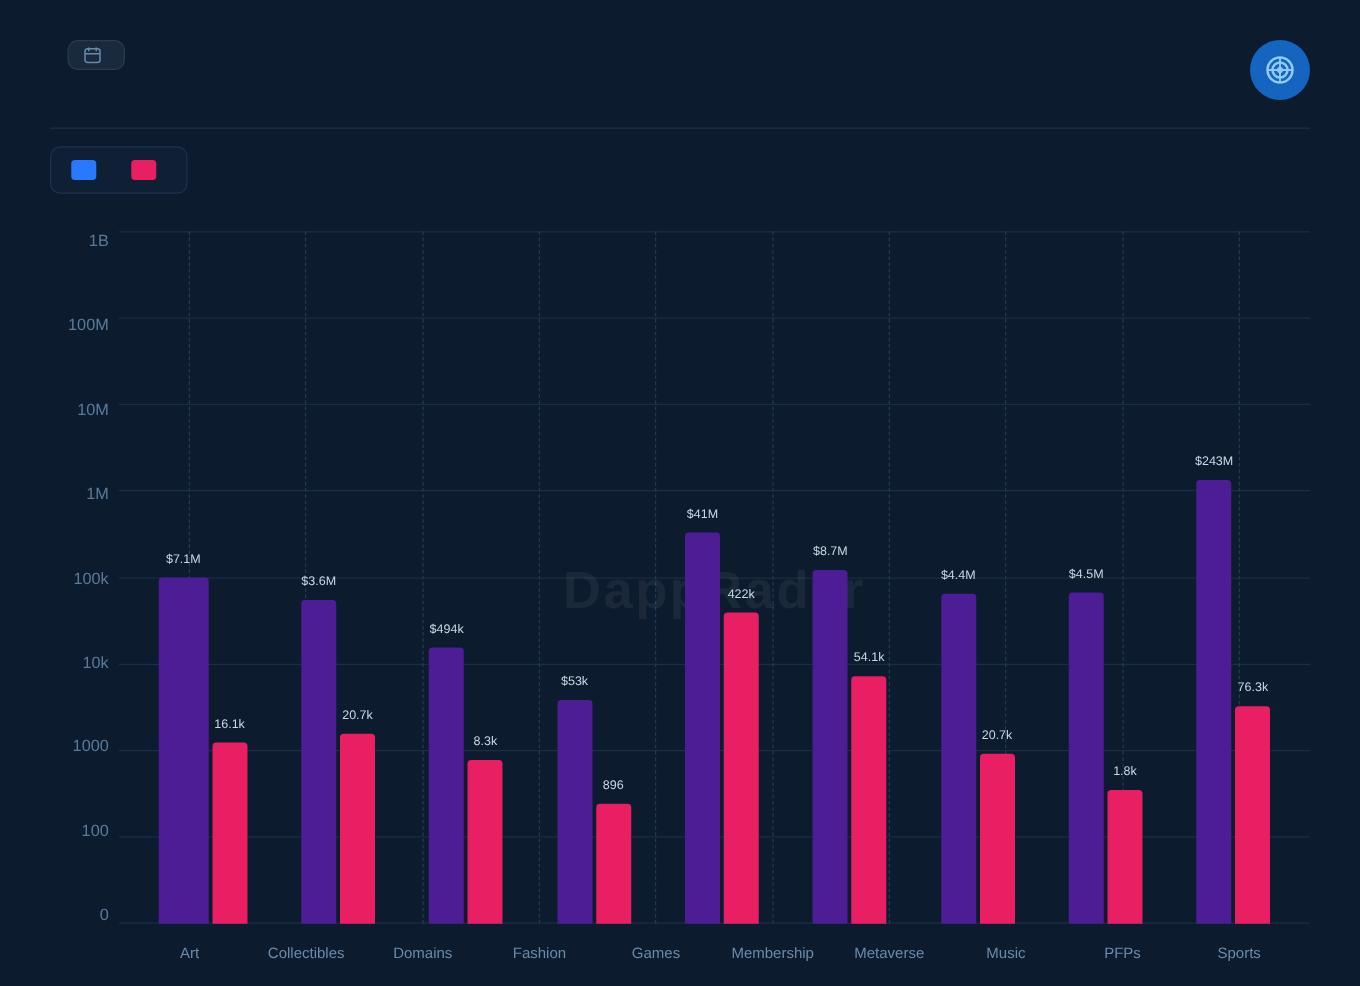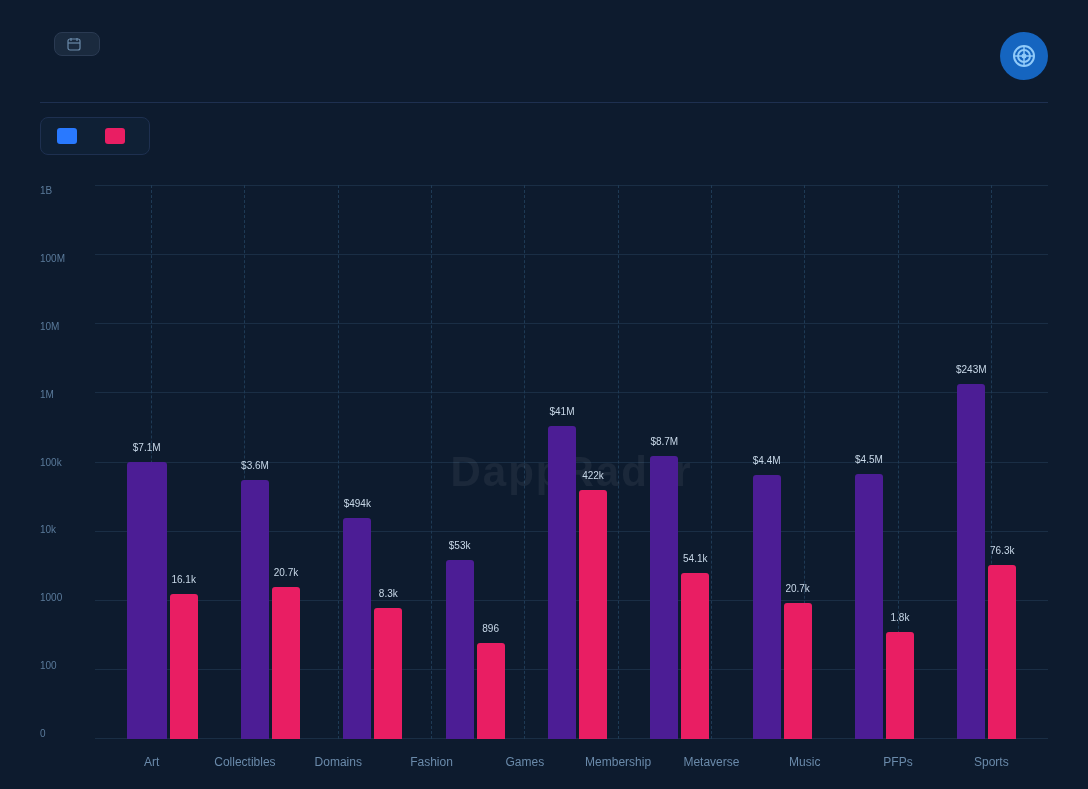--- a/index.html
+++ b/index.html
@@ -99,22 +99,23 @@
     }
     .y-axis {
       display: flex;
       flex-direction: column-reverse;
       justify-content: space-between;
       width: 55px;
       padding-bottom: 30px;
       padding-top: 10px;
     }
     .y-label {
-      font-size: 10px;
+      font-size: 13px;
       color: #5a7a9a;
+      text-align: right;
       padding-right: 8px;
     }
     .chart-plot {
       flex: 1;
       display: flex;
       flex-direction: column;
       position: relative;
     }
     .grid-lines {
       position: absolute;
@@ -346,21 +347,21 @@
                 <div class="bar bar-red" style="width: 28px; height: 249px;">
                   <span class="bar-label">422k</span>
                 </div>
               </div>
             </div>
             <div class="bar-group">
               <div class="bars-row">
                 <div class="bar bar-blue" style="width: 28px; height: 283px;">
                   <span class="bar-label">$8.7M</span>
                 </div>
-                <div class="bar bar-red" style="width: 28px; height: 166px;">
+                <div class="bar bar-red" style="width: 28px; height: 198px;">
                   <span class="bar-label">54.1k</span>
                 </div>
               </div>
             </div>
             <div class="bar-group">
               <div class="bars-row">
                 <div class="bar bar-blue" style="width: 28px; height: 264px;">
                   <span class="bar-label">$4.4M</span>
                 </div>
                 <div class="bar bar-red" style="width: 28px; height: 136px;">

